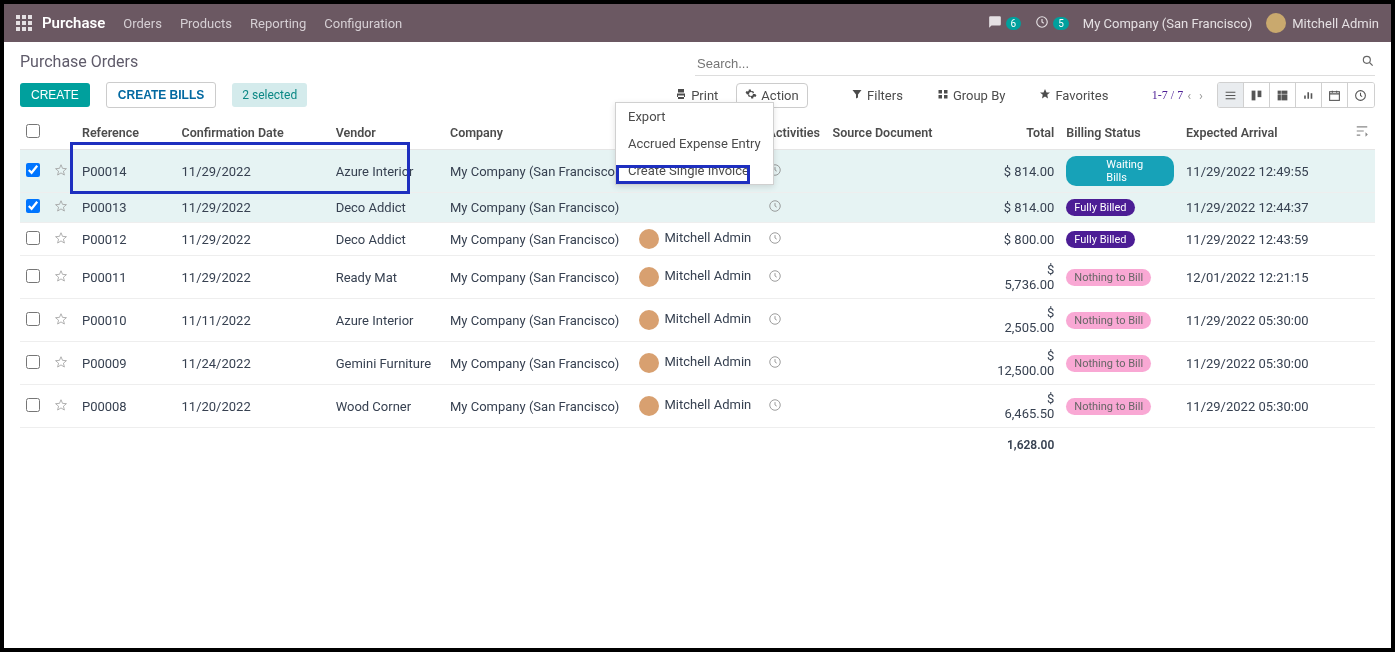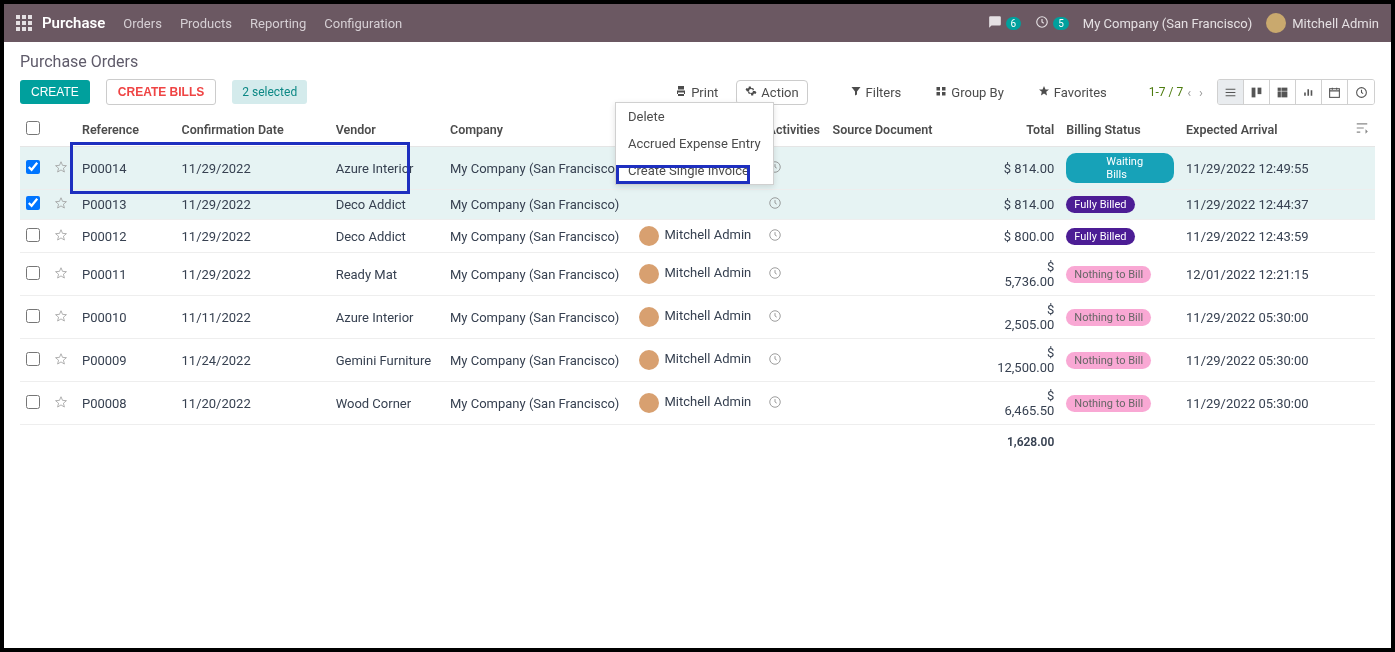--- a/index.html
+++ b/index.html
@@ -21,26 +21,26 @@
     .control-panel { display: flex; justify-content: flex-end; padding: 10px 16px 0 16px; }
     .cp-left { flex: 1; }
     .cp-right { flex: 1; display: flex; justify-content: flex-end; }
     .breadcrumb-title { font-size: 16px; color: #5f5b6a; margin-bottom: 8px; }
     .search-box { width: 100%; max-width: 680px; border: none; border-bottom: 1px solid #ddd; padding: 4px 2px; font-size: 13px; outline: none; margin-bottom: 6px; }
     .search-wrap { position: relative; width: 680px; }
     .search-wrap .mag-icon { position: absolute; right: 0; top: 2px; cursor: pointer; }
     .mag-icon svg { width: 14px; height: 14px; fill: #666; }
     .btn { border: none; padding: 5px 11px; font-size: 12px; cursor: pointer; border-radius: 3px; margin-right: 6px; font-weight: 500; }
     .btn-primary { background: #00a09d; color: #fff; }
-    .btn-secondary { background: #fff; color: #ef4444; border: 1px solid #ccc; font-weight: 600; }
+    .btn-secondary { background: #fff; color: #0369a1; border: 1px solid #ccc; font-weight: 600; }
     .selected-count { background: #d4ebec; color: #0c8885; padding: 5px 10px; border-radius: 3px; font-size: 12px; }
     .toolbar-btn { display: flex; align-items: center; gap: 4px; cursor: pointer; font-size: 13px; color: #4c4c4c; padding: 4px 8px; }
     .toolbar-btn.boxed { border: 1px solid #ccc; border-radius: 4px; }
     .cog-icon svg, .funnel-icon svg, .group-icon svg, .star-icon svg, .print-icon svg { width: 12px; height: 12px; fill: #4c4c4c; }
-    .pager-text { font-size: 12px; color: #4d7c0f; }
+    .pager-text { font-size: 12px; color: #4c1d95; font-family: Liberation Serif, serif; }
     .pager-arrow { cursor: pointer; color: #999; padding: 2px 4px; }
     .view-switch { display: flex; border: 1px solid #d0d0d0; border-radius: 3px; overflow: hidden; margin-left: 10px; }
     .view-btn { width: 26px; height: 24px; display: flex; align-items: center; justify-content: center; cursor: pointer; border-right: 1px solid #d0d0d0; background: #fff; }
     .view-btn:last-child { border-right: none; }
     .view-btn.active { background: #e9ecef; }
     .view-btn svg { width: 13px; height: 13px; fill: #555; }
 
     
     .second-row { display: flex; align-items: center; padding: 0 16px 8px 16px; justify-content: space-between; }
     .second-left { display: flex; align-items: center; gap: 10px; }
@@ -114,20 +114,29 @@
   <div class="right-item">My Company (San Francisco)</div>
   <div class="right-item">
     <span class="avatar-sm"></span>
     <span>Mitchell Admin</span>
   </div>
 </div>
 
 <div class="control-panel">
   <div class="cp-left">
     <div class="breadcrumb-title">Purchase Orders</div>
+  </div>
+  <div class="cp-right">
+    <div class="search-wrap">
+      <input class="search-box" placeholder="Search..." style="">
+      <span class="mag-icon"><svg viewBox="0 0 24 24">
+            <circle cx="10" cy="10" r="6" fill="none" stroke="#666" stroke-width="2"></circle>
+            <path d="M15 15l5 5" stroke="#666" stroke-width="2"></path>
+          </svg></span>
+    </div>
   </div>
 </div>
 
 <div class="second-row">
   <div class="second-left">
     <button class="btn btn-primary">CREATE</button>
     <button class="btn btn-secondary">CREATE BILLS</button>
     <span class="selected-count">2 selected</span>
     <div style="width:340px;"></div>
     <div class="toolbar-btn">
@@ -391,19 +400,19 @@
   <tfoot>
     <tr>
       <td colspan="9"></td>
       <td class="num">1,628.00</td>
       <td colspan="3"></td>
     </tr>
   </tfoot>
 </table>
 
 <div class="dropdown" id="action-dropdown" style="left:611px; top:98px;">
-  <div class="dropdown-item">Delete</div>
+  <div class="dropdown-item">Export</div>
   <div class="dropdown-item">Accrued Expense Entry</div>
   <div class="dropdown-item">Create Single Invoice</div>
 </div>
 
 <div class="hl-box" style="left:66px; top:138px; width:340px; height:52px;"></div>
 <div class="hl-box" style="left:612px; top:161px; width:134px; height:19px;"></div>
 
 </body></html>

